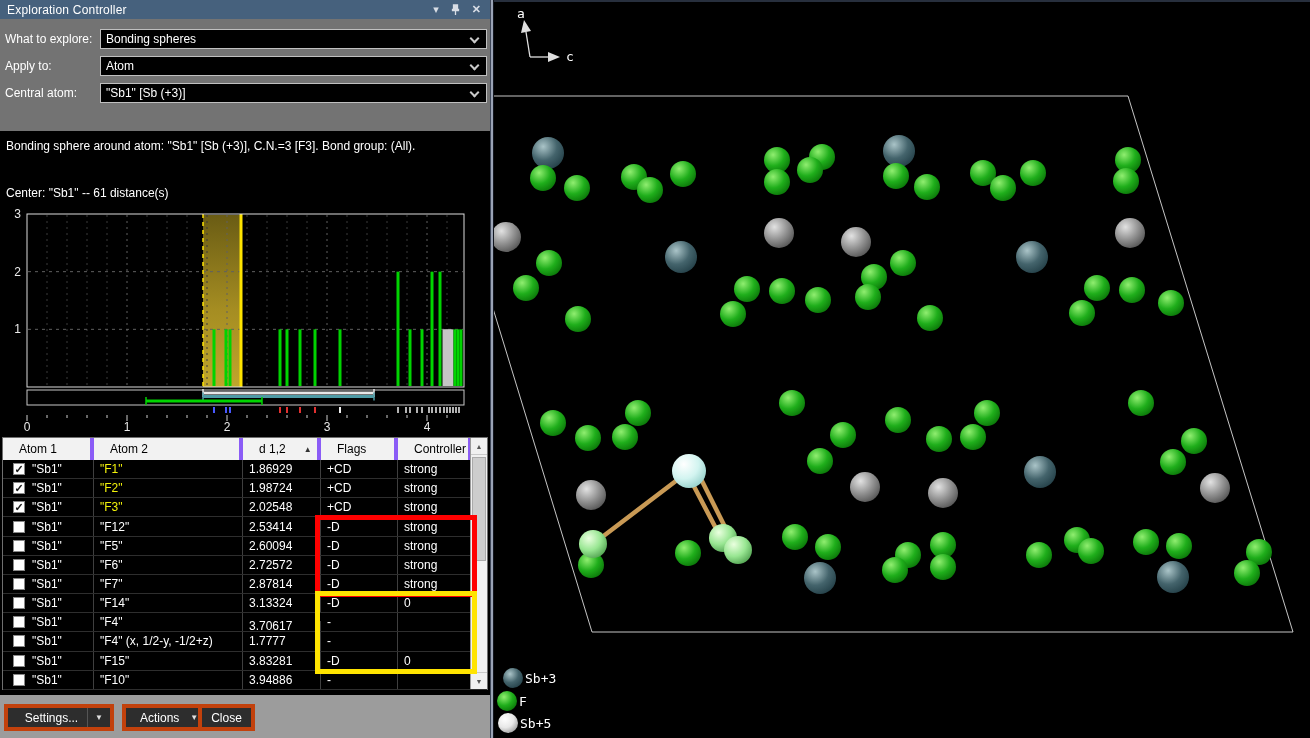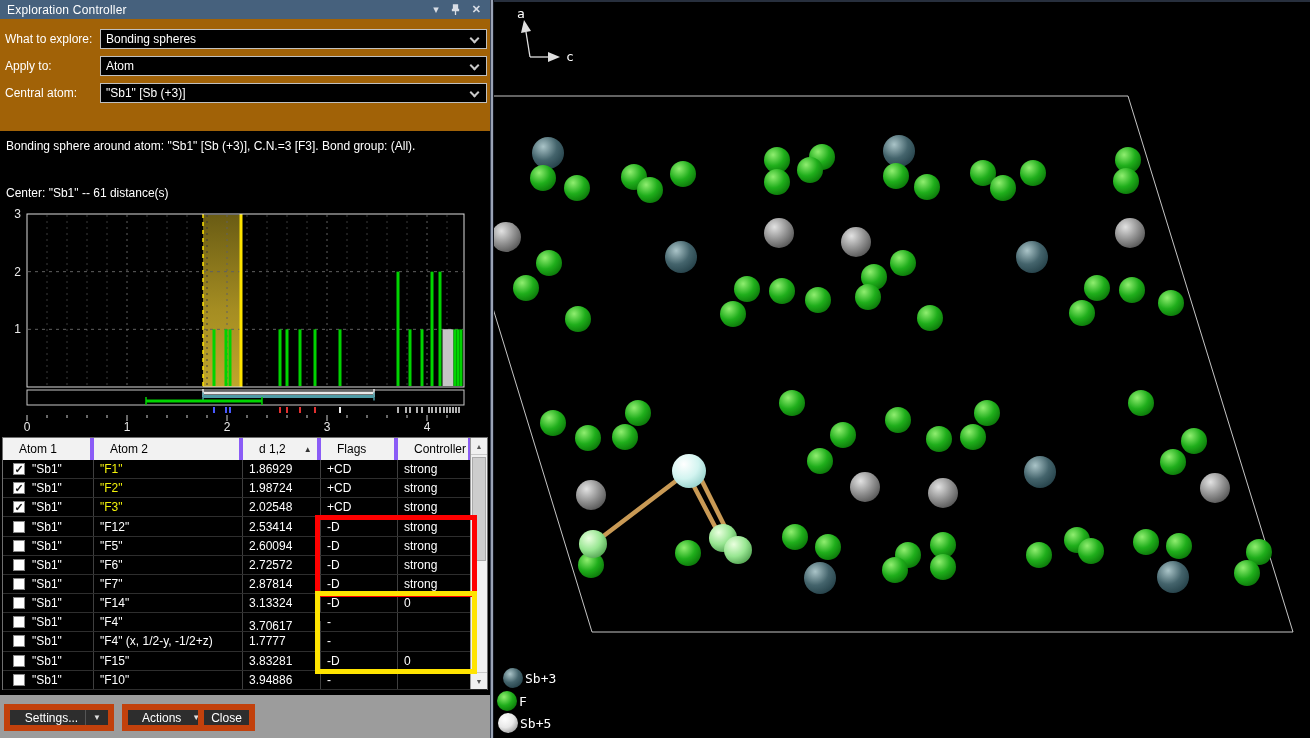--- a/index.html
+++ b/index.html
@@ -9,21 +9,21 @@
 
   
   #left-panel { position:absolute; left:0; top:0; width:490px; height:570px; background:#000; }
 
   .titlebar { position:absolute; left:0; top:0; width:490px; height:19px; background:#46617d;
               display:flex; align-items:center; color:#fff; font-size:12px; padding-left:7px; }
   .tb-title { flex:1; letter-spacing:.2px; }
   .tb-icons { display:flex; align-items:center; gap:11px; padding-right:9px; color:#d9dee6; }
   .tb-icons .ic { font-size:11px; line-height:11px; cursor:default; }
 
-  .form-area { position:absolute; left:0; top:19px; width:490px; height:112px; background:#a16207; }
+  .form-area { position:absolute; left:0; top:19px; width:490px; height:112px; background:#737373; }
   .form-row { position:absolute; left:0; width:490px; height:20px; }
   .form-label { position:absolute; left:5px; top:3px; color:#fff; font-size:12px; white-space:nowrap; }
   .dropdown { position:absolute; left:100px; right:3px; top:0; height:20px; background:#000;
               border:1px solid #c0c0c0; color:#fff; font-size:12px; }
   .dd-text { position:absolute; left:5px; top:2px; right:24px; white-space:nowrap; overflow:hidden; }
   .chev { position:absolute; right:8px; top:5px; width:7px; height:7px;
           border-right:2px solid #c9c9c9; border-bottom:2px solid #c9c9c9; transform:rotate(45deg); }
 
   .content { position:absolute; left:0; top:131px; width:490px; height:564px; background:#000; }
   .info-line { position:absolute; left:6px; color:#fff; font-size:12px; white-space:nowrap; }
@@ -45,21 +45,21 @@
   .hl { color:#f2f20a; }
   .scrollcol { position:absolute; right:0; top:0; width:17px; height:100%; background:#f0f0f0; border-left:1px solid #9a9a9a; }
   .scr-btn { position:absolute; left:0; width:16px; height:17px; background:#f0f0f0; color:#555;
              font-size:7px; text-align:center; line-height:17px; }
   .scr-up { top:0; border-bottom:1px solid #c9c9c9; }
   .scr-dn { bottom:0; border-top:1px solid #c9c9c9; }
   .scr-thumb { position:absolute; left:1px; top:19px; width:14px; height:104px; background:#cdcdcd; border:1px solid #aaa; }
   .annot { position:absolute; border:5px solid; pointer-events:none; }
 
   .bottom-bar { position:absolute; left:0; top:695px; width:490px; height:43px; background:#9c9c9c; }
-  .btn { position:absolute; top:9px; height:27px; background:#2d2d2d; border:6px solid #c2410c;
+  .btn { position:absolute; top:9px; height:27px; background:#2d2d2d; border:4px solid #c2410c;
          color:#fff; font-size:12px; display:flex; align-items:center; cursor:default; }
   .btn-label { padding:0 14px; }
   .btn-sep { width:1px; height:100%; background:#555; }
   .btn-arrow { font-size:8px; padding:0 7px; color:#e0e0e0; }
   #settings-btn { left:4px; width:110px; }
   #settings-btn .btn-label { flex:1; text-align:center; padding:0 4px 0 12px; }
   #actions-btn { left:122px; }
   #close-btn { left:198px; width:57px; justify-content:center; }
 
   

